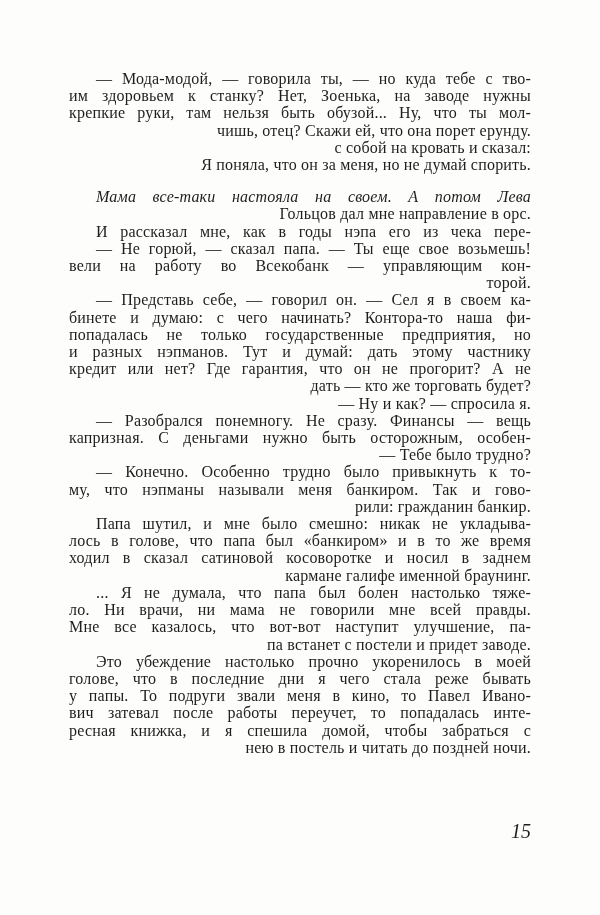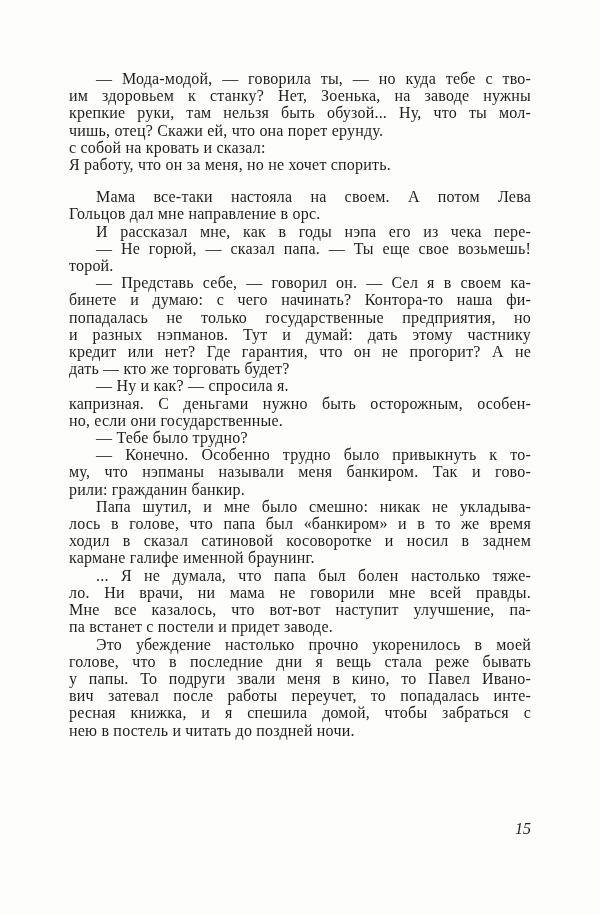--- a/index.html
+++ b/index.html
@@ -22,81 +22,83 @@
     left: 69px;
     top: 70px;
     width: 462px;
     color: #1e1e1e;
     font-size: 16px;
     line-height: 17.2px;
     letter-spacing: 0.2px;
   }
   .line {
     min-height: 17.2px;
-    text-align: left;
+    text-align: right;
     white-space: normal;
   }
   .line.just {
     text-align: justify;
     text-align-last: justify;
   }
   .line.ind {
     text-indent: 27px;
   }
   .line.gap {
     margin-top: 15px;
+    font-style: italic;
   }
   .page-number {
     position: absolute;
     top: 820px;
     right: 69px;
     color: #1e1e1e;
-    font-size: 16px;
+    font-size: 20px;
     font-style: italic;
     text-align: right;
   }
 </style>
 </head>
 <body>
 
 <div class="book-page">
   <div class="page-text">
       <div class="line just ind">— Мода-модой, — говорила ты, — но куда тебе с тво-</div>
       <div class="line just">им здоровьем к станку? Нет, Зоенька, на заводе нужны</div>
       <div class="line just">крепкие руки, там нельзя быть обузой... Ну, что ты мол-</div>
       <div class="line">чишь, отец? Скажи ей, что она порет ерунду.</div>
       <div class="line">с собой на кровать и сказал:</div>
-      <div class="line">Я работу, что он за меня, но не хочет спорить.</div>
+      <div class="line">Я поняла, что он за меня, но не думай спорить.</div>
       <div class="line just ind gap">Мама все-таки настояла на своем. А потом Лева</div>
       <div class="line">Гольцов дал мне направление в орс.</div>
       <div class="line just ind">И рассказал мне, как в годы нэпа его из чека пере-</div>
       <div class="line just ind">— Не горюй, — сказал папа. — Ты еще свое возьмешь!</div>
+      <div class="line just">вели на работу во Всекобанк — управляющим кон-</div>
       <div class="line">торой.</div>
       <div class="line just ind">— Представь себе, — говорил он. — Сел я в своем ка-</div>
       <div class="line just">бинете и думаю: с чего начинать? Контора-то наша фи-</div>
       <div class="line just">попадалась не только государственные предприятия, но</div>
       <div class="line just">и разных нэпманов. Тут и думай: дать этому частнику</div>
       <div class="line just">кредит или нет? Где гарантия, что он не прогорит? А не</div>
       <div class="line">дать — кто же торговать будет?</div>
       <div class="line ind">— Ну и как? — спросила я.</div>
+      <div class="line just ind">— Разобрался понемногу. Не сразу. Финансы — вещь</div>
       <div class="line just">капризная. С деньгами нужно быть осторожным, особен-</div>
-      <div class="line">но, если они государственные.</div>
       <div class="line ind">— Тебе было трудно?</div>
       <div class="line just ind">— Конечно. Особенно трудно было привыкнуть к то-</div>
       <div class="line just">му, что нэпманы называли меня банкиром. Так и гово-</div>
       <div class="line">рили: гражданин банкир.</div>
       <div class="line just ind">Папа шутил, и мне было смешно: никак не укладыва-</div>
       <div class="line just">лось в голове, что папа был «банкиром» и в то же время</div>
       <div class="line just">ходил в сказал сатиновой косоворотке и носил в заднем</div>
       <div class="line">кармане галифе именной браунинг.</div>
       <div class="line just ind">... Я не думала, что папа был болен настолько тяже-</div>
       <div class="line just">ло. Ни врачи, ни мама не говорили мне всей правды.</div>
       <div class="line just">Мне все казалось, что вот-вот наступит улучшение, па-</div>
       <div class="line">па встанет с постели и придет заводе.</div>
       <div class="line just ind">Это убеждение настолько прочно укоренилось в моей</div>
-      <div class="line just">голове, что в последние дни я вещь стала реже бывать</div>
+      <div class="line just">голове, что в последние дни я чего стала реже бывать</div>
       <div class="line just">у папы. То подруги звали меня в кино, то Павел Ивано-</div>
       <div class="line just">вич затевал после работы переучет, то попадалась инте-</div>
       <div class="line just">ресная книжка, и я спешила домой, чтобы забраться с</div>
       <div class="line">нею в постель и читать до поздней ночи.</div>
     </div>
   <div class="page-number">15</div>
 </div>
 
 </body></html>

